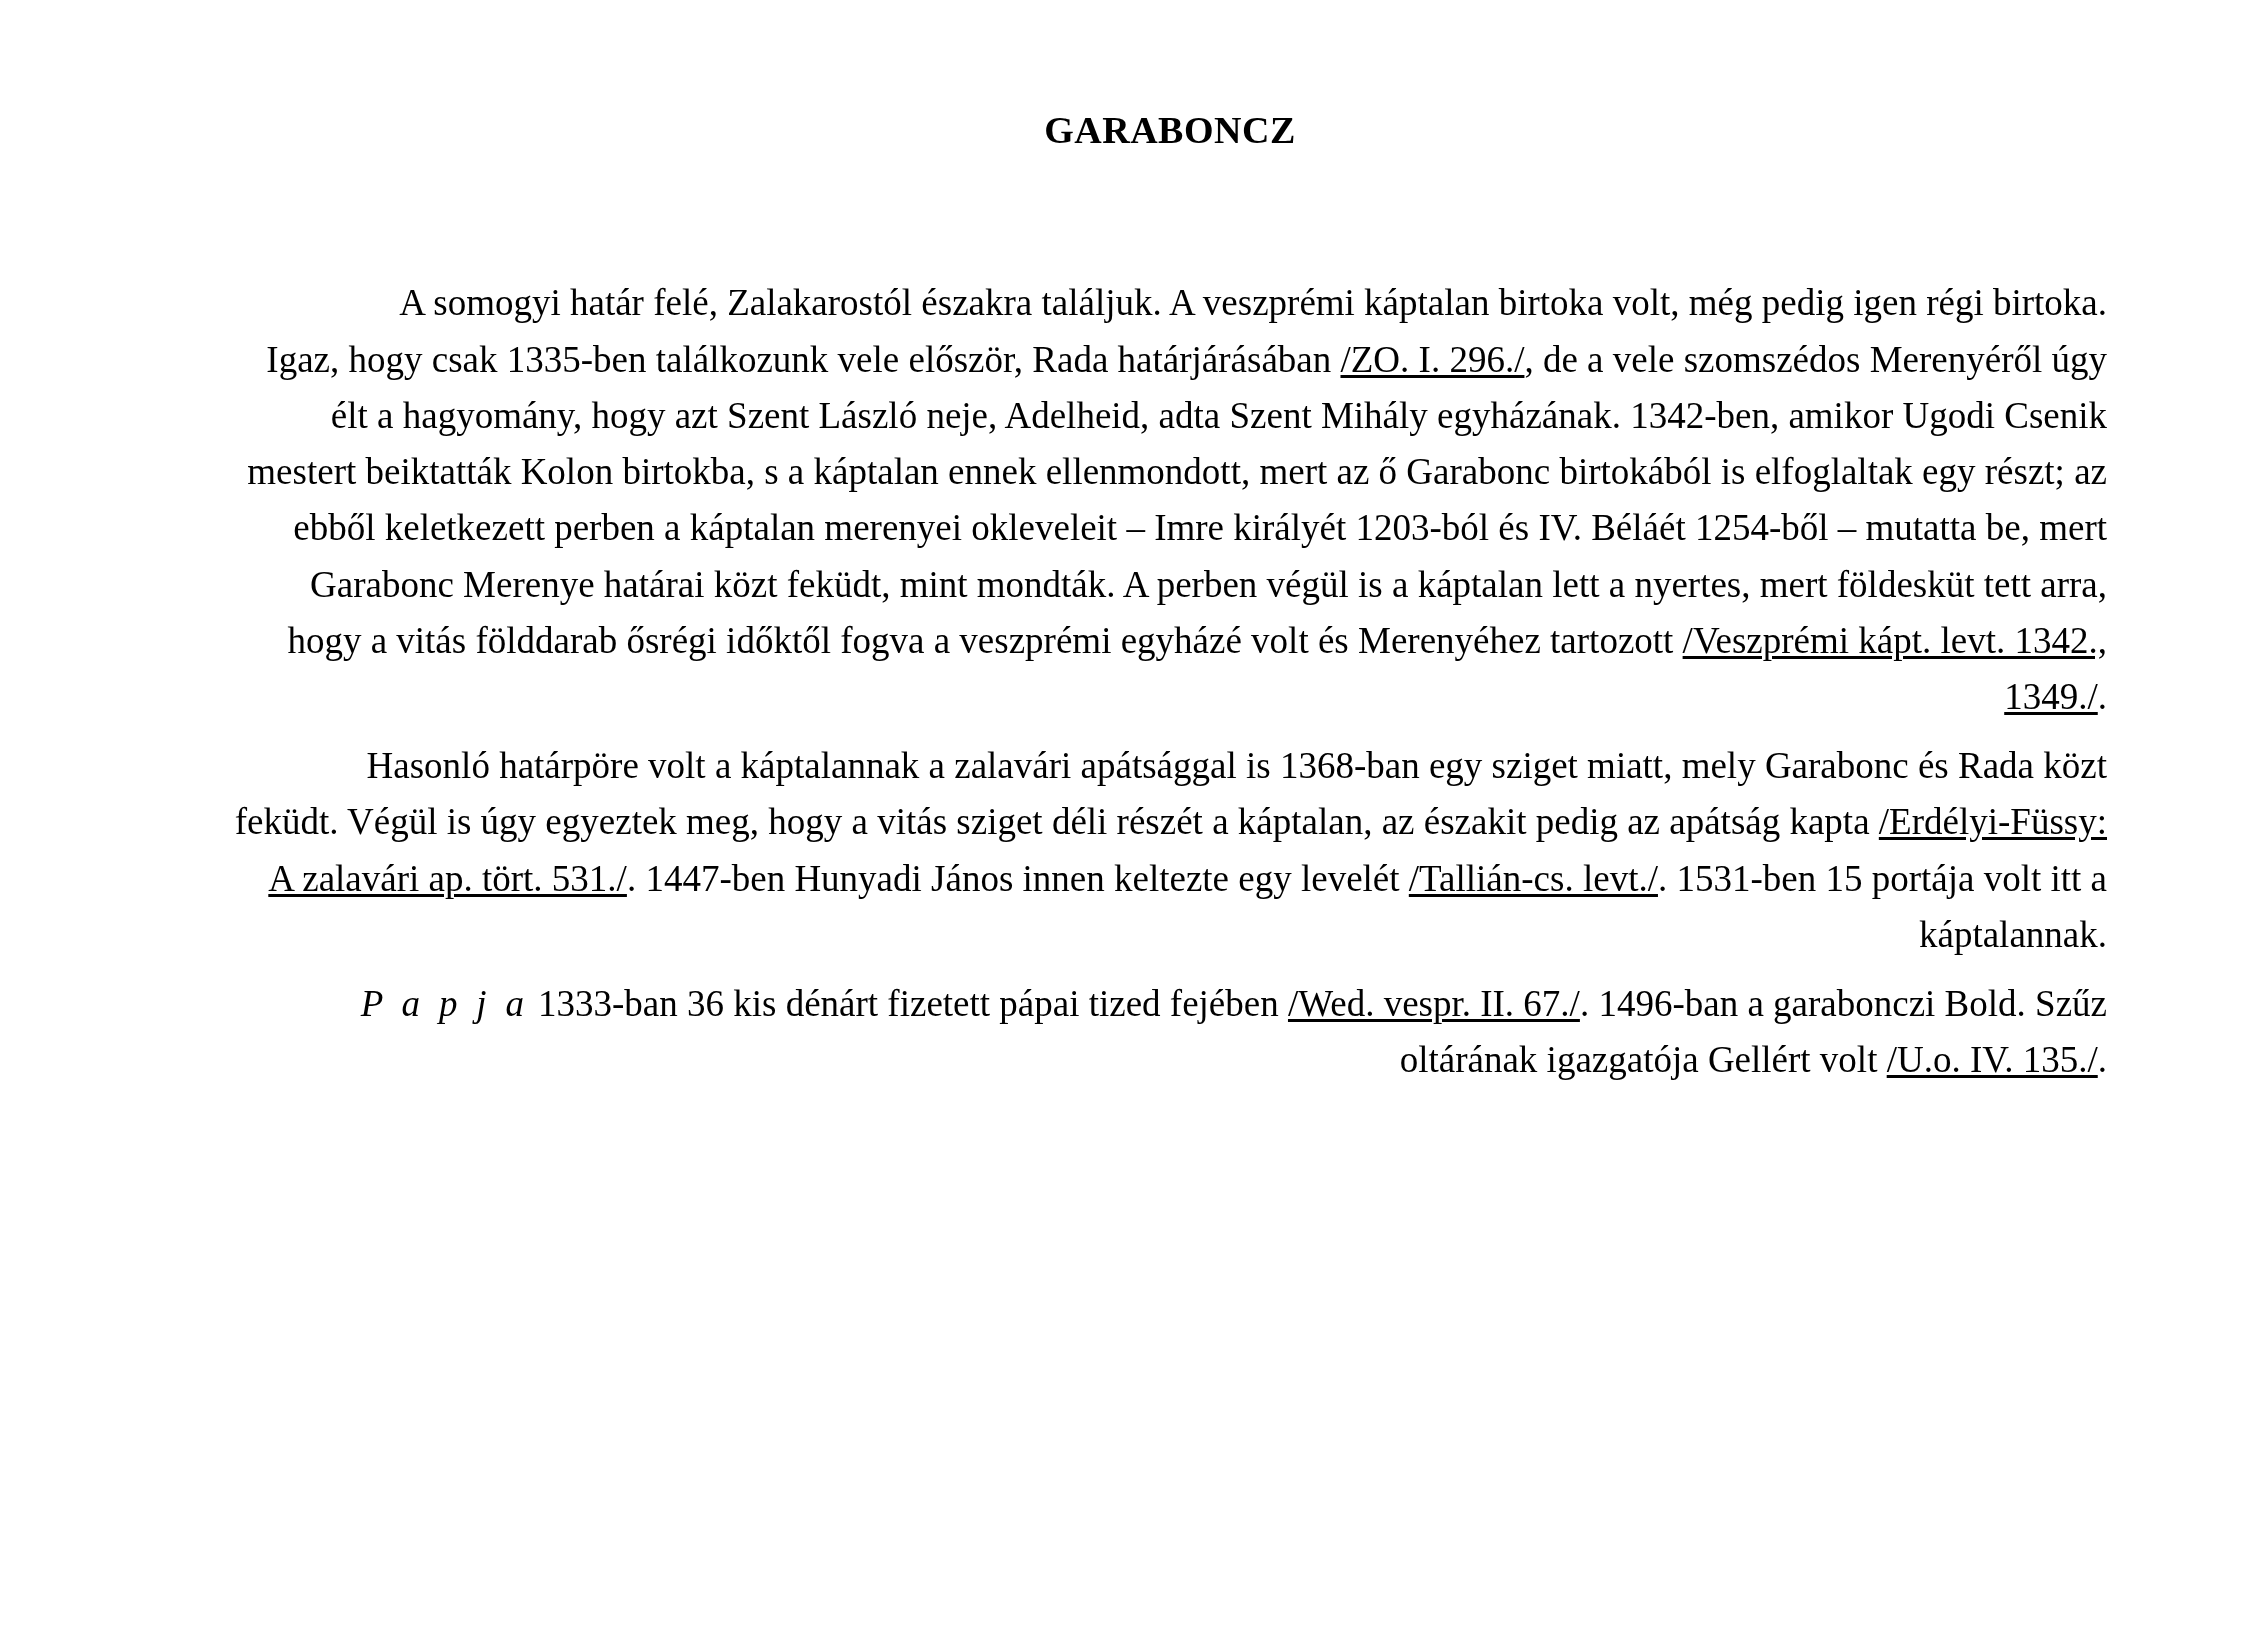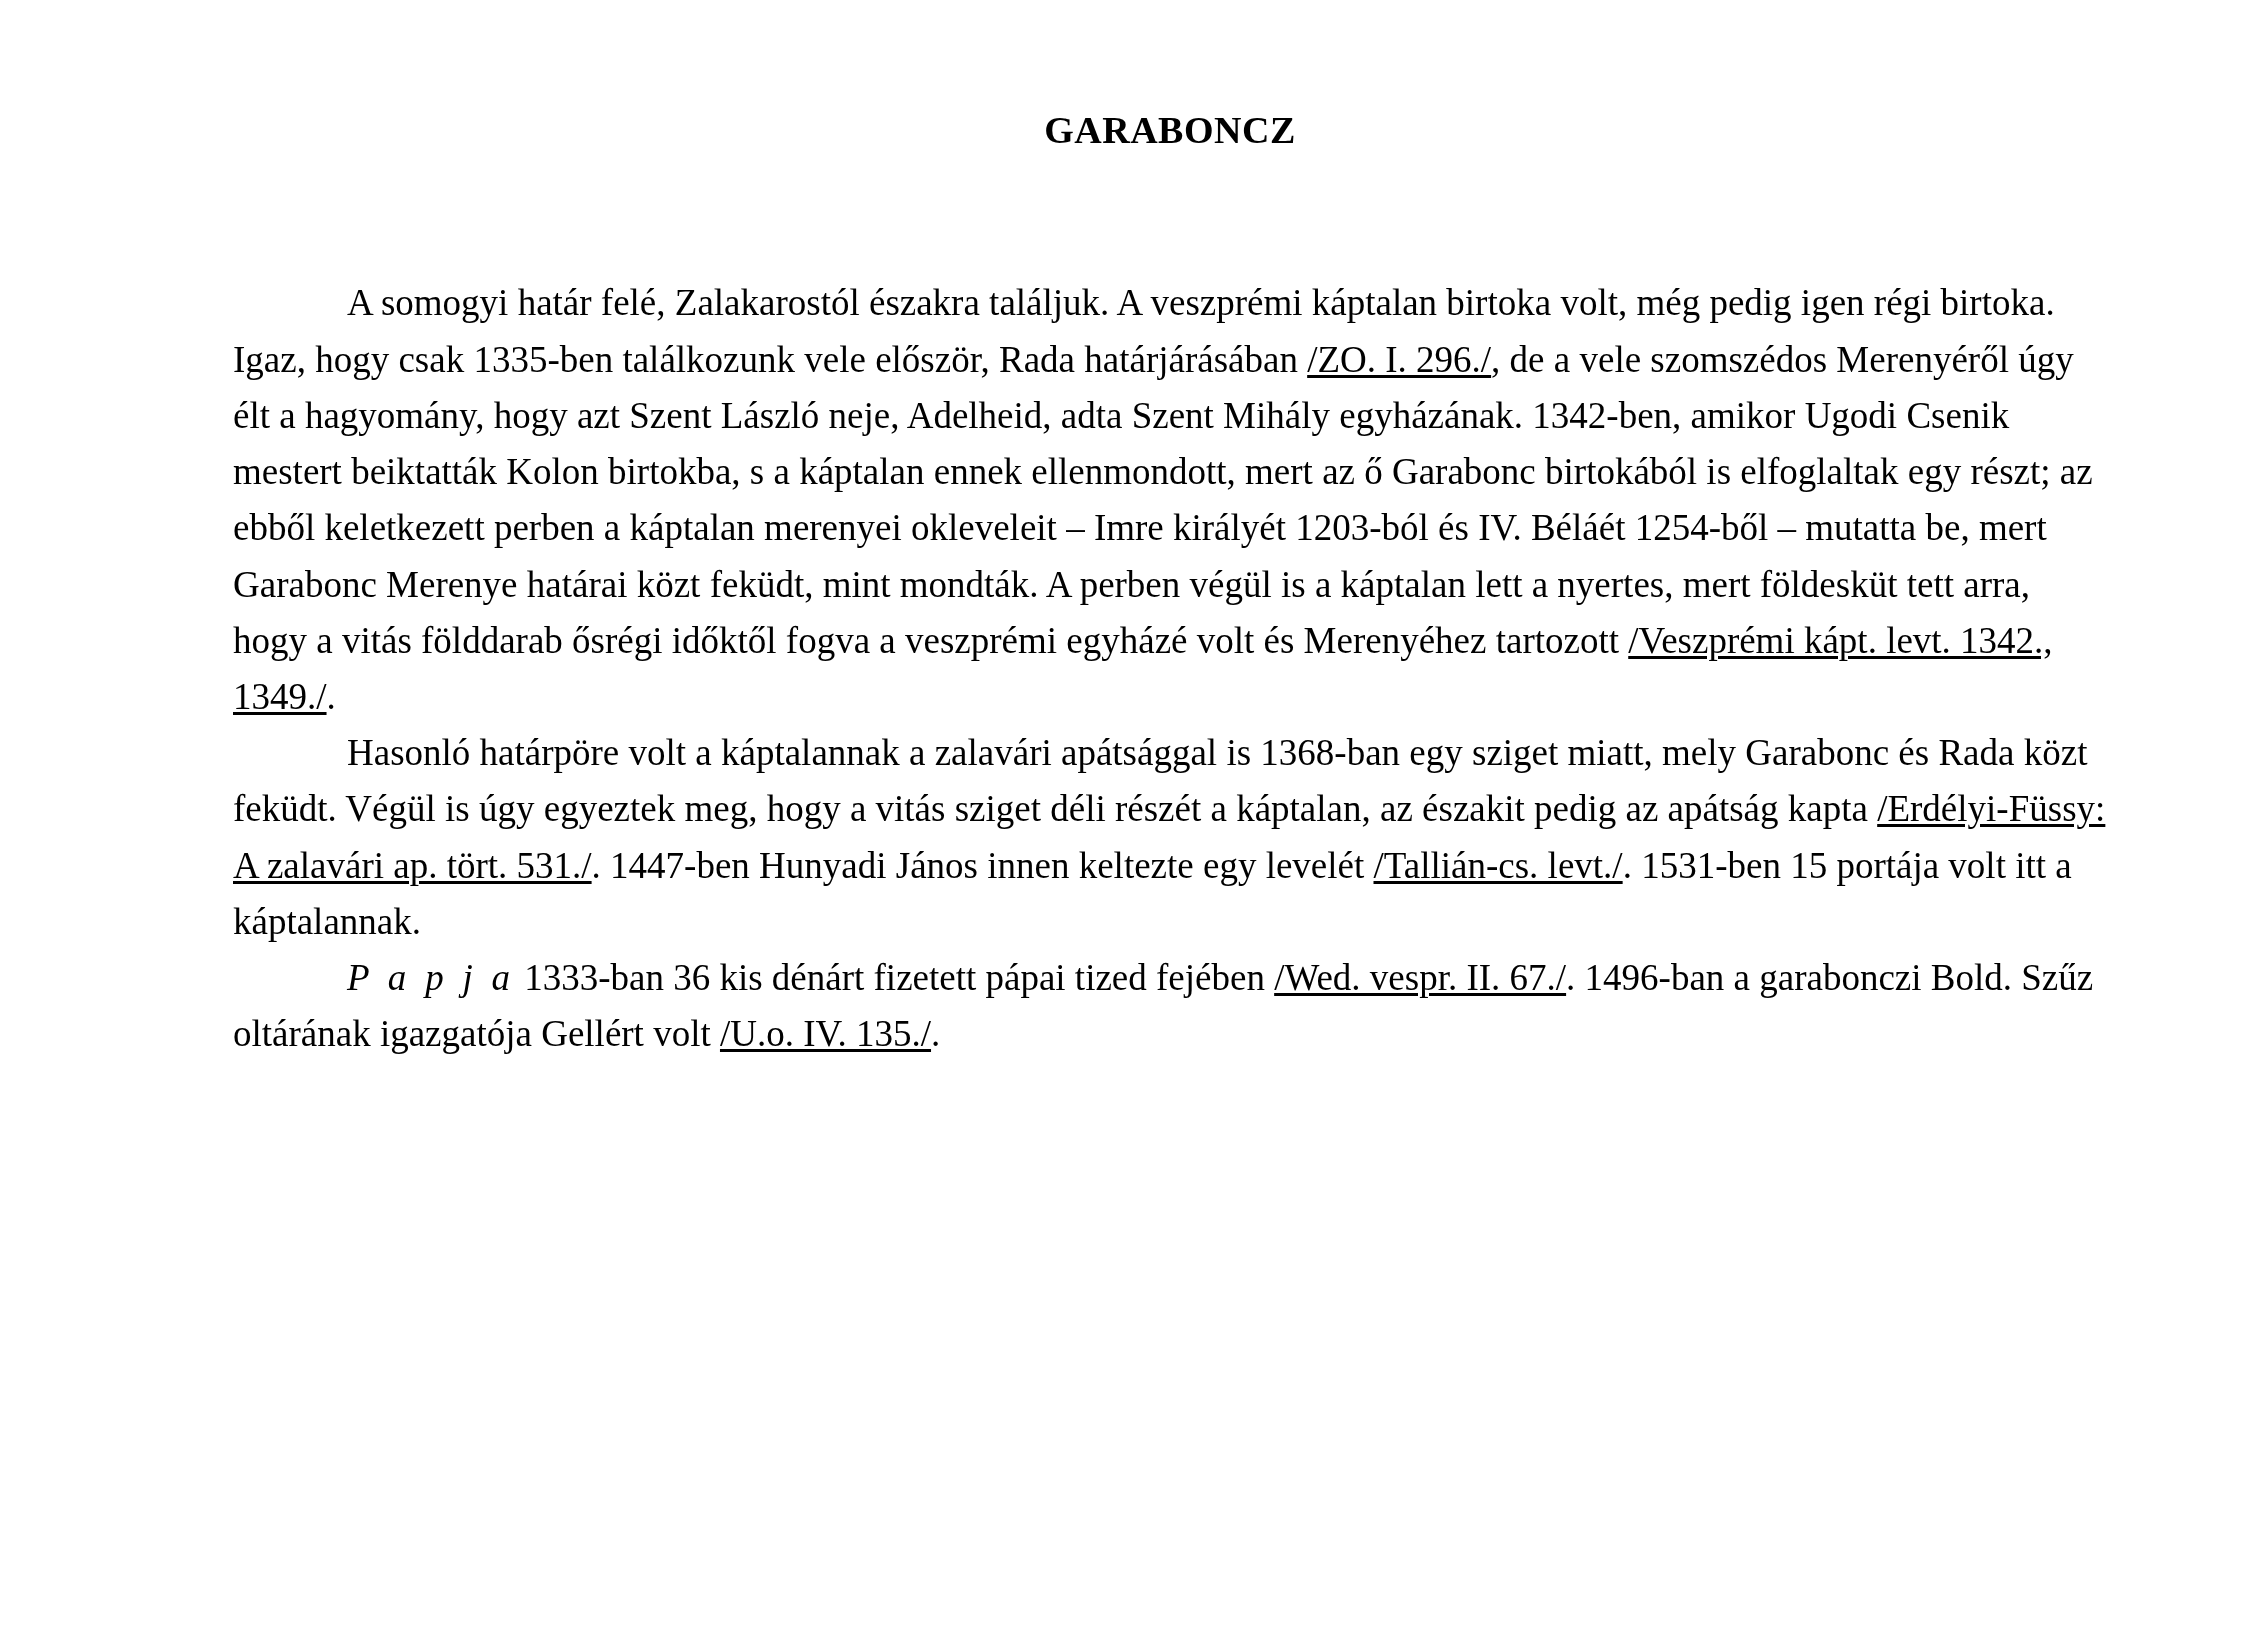--- a/index.html
+++ b/index.html
@@ -38,28 +38,28 @@
     text-align: center;
     font-size: 38px;
     font-weight: normal;
     line-height: 1.22;
     margin-top: 3.8px;
   }
   .body-block {
     margin-top: 122px;
     font-size: 37px;
     line-height: 1.52;
-    text-align: left;
+    text-align: right;
   }
   .para {
     margin: 0;
     text-indent: 114px;
   }
   .para + .para {
-    margin-top: 0;
+    margin-top: 13px;
   }
   .u {
     text-decoration: underline;
     text-underline-offset: 2.9px;
   }
   .spaced {
     letter-spacing: 4.8px;
     font-style: italic;
   }
 </style>

